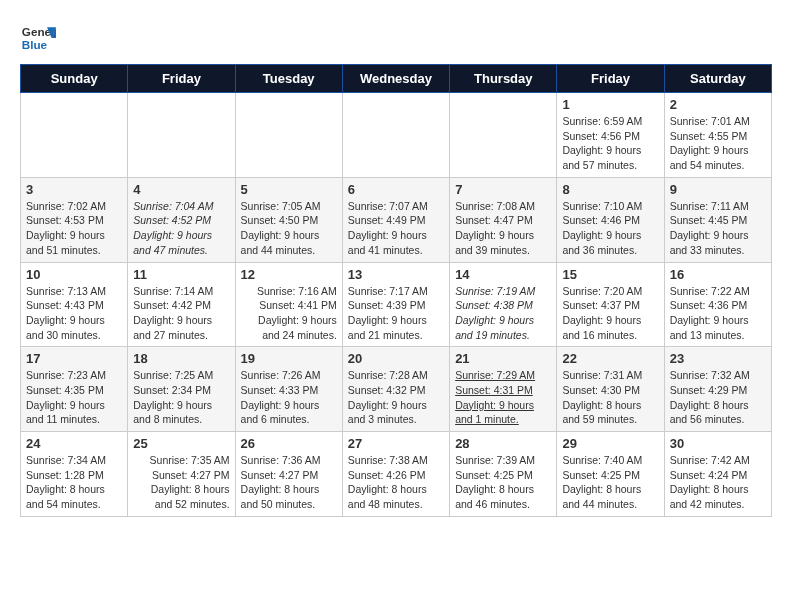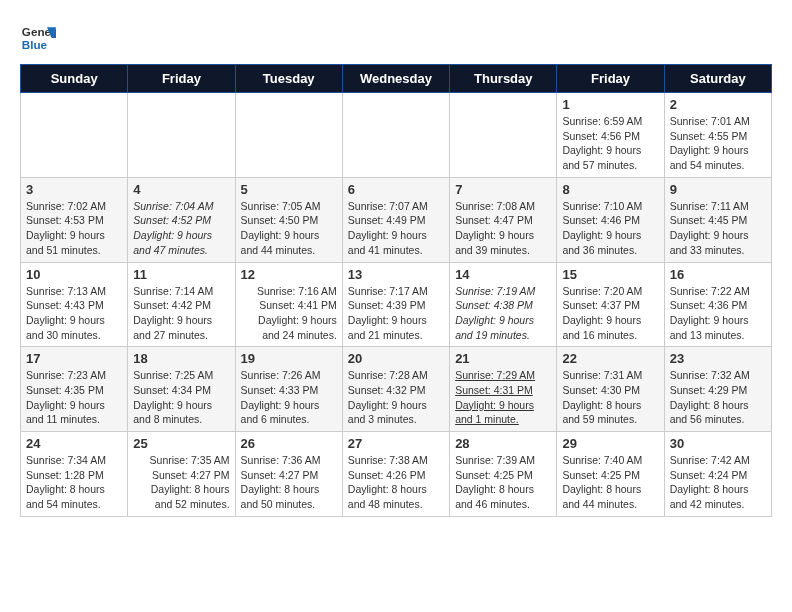--- a/index.html
+++ b/index.html
@@ -223,21 +223,21 @@
       <tr>
         <td>
           <span class="day-number">17</span>
           <div class="day-info" style="white-space: pre-line;">Sunrise: 7:23 AM
 Sunset: 4:35 PM
 Daylight: 9 hours and 11 minutes.</div>
         </td>
         <td>
           <span class="day-number">18</span>
           <div class="day-info" style="white-space: pre-line;">Sunrise: 7:25 AM
-Sunset: 4:34 PM
+Sunset: 2:34 PM
 Daylight: 9 hours and 8 minutes.</div>
         </td>
         <td>
           <span class="day-number">19</span>
           <div class="day-info" style="white-space: pre-line;">Sunrise: 7:26 AM
 Sunset: 4:33 PM
 Daylight: 9 hours and 6 minutes.</div>
         </td>
         <td>
           <span class="day-number">20</span>

